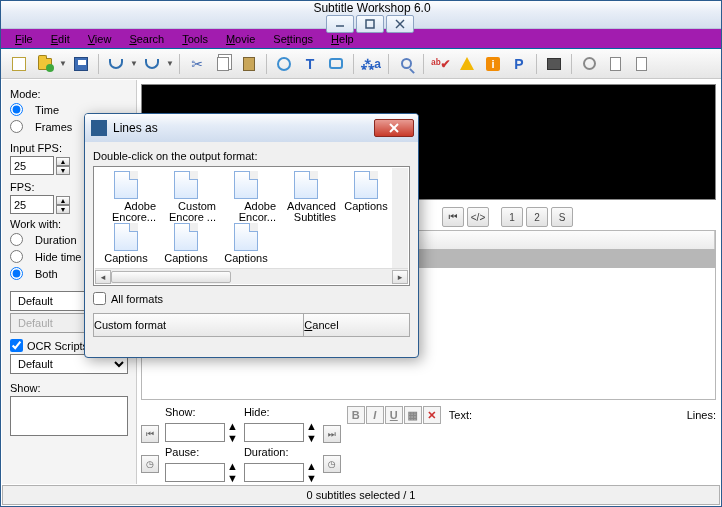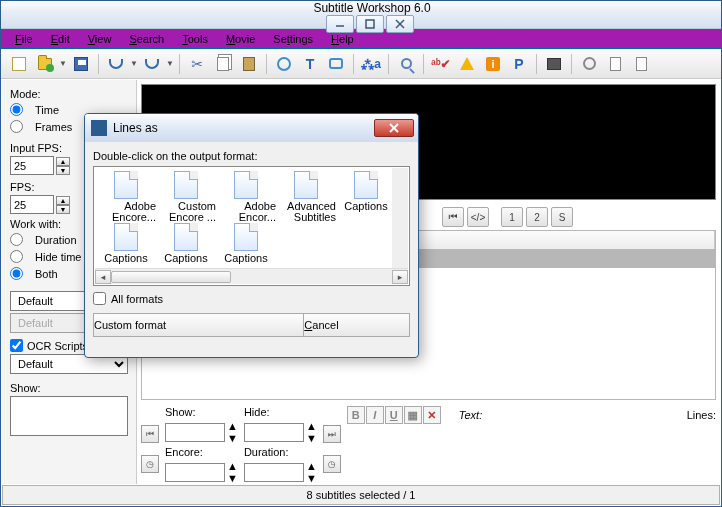--- a/index.html
+++ b/index.html
@@ -52,21 +52,21 @@
 .gridarea { flex:1; margin:0 4px 4px 4px; border:1px solid #b7b7b7; border-top:none; background:#fff;}
 
 .bottombar { height:76px; margin:0 4px 4px 4px; display:flex; gap:6px; padding:2px 0;}
 .bgrp { display:flex; flex-direction:column; gap:2px;}
 .bgrp .lbl{font-size:11px;}
 .bgrp .inrow{display:flex;align-items:center;gap:2px;}
 .sqbtn{width:18px;height:18px;border:1px solid #999;background:linear-gradient(#fafafa,#e4e4e4);display:flex;align-items:center;justify-content:center;font-size:9px;color:#666;}
 .numin{width:60px;height:19px;border:1px solid #888;padding:2px;background:#fff;}
 .fmtbtns{display:flex;gap:1px;align-items:center;}
 .fmtb{width:18px;height:18px;border:1px solid #aaa;display:flex;align-items:center;justify-content:center;font-weight:bold;color:#888;background:#f5f5f5;font-size:11px;}
-.textlbl{margin-left:16px;font-style:italic;}
+.textlbl{margin-left:6px;}
 
 
 .statusbar { position:absolute; bottom:1px; left:1px; right:1px; height:20px; border:1px solid #b0b0b0; background:#f0f0f0; display:flex; align-items:center; justify-content:center; font-size:11px;}
 
 
 .dialog { position:absolute; left:83px; top:112px; width:335px; height:245px; border:1px solid #2b5c8f; background:#f0f0f0; box-shadow: 3px 3px 14px rgba(0,0,0,0.35); border-radius: 4px; overflow:hidden;}
 .dialog .dtitle { height:28px; background: linear-gradient(#fdfdfe,#e4ecf7 40%,#cfdcee); display:flex;align-items:center;padding:0 4px 0 6px;}
 .dialog .dtitle .app-icon{width:16px;height:16px;background:#2b5c8f;margin-right:6px;}
 .dialog .dtitle .t{flex:1;font-size:12px;}
 .dialog .dtitle .close{width:40px;height:18px;border-radius:2px;background:linear-gradient(#e89a92,#c83a2a);border:1px solid #8a2820;display:flex;align-items:center;justify-content:center;}
@@ -315,21 +315,21 @@
       </div>
       <div class="bgrp">
         <div class="lbl">Show:</div>
         <div class="inrow">
             <input class="numin" style="">
             <div class="spinbtns">
               <div class="spin">▲</div>
               <div class="spin">▼</div>
             </div>
           </div>
-        <div class="lbl">Encore:</div>
+        <div class="lbl">Pause:</div>
         <div class="inrow">
             <input class="numin" style="">
             <div class="spinbtns">
               <div class="spin">▲</div>
               <div class="spin">▼</div>
             </div>
           </div>
       </div>
       <div class="bgrp">
         <div class="lbl">Hide:</div>
@@ -365,21 +365,21 @@
           <span class="textlbl">Text:</span>
           <span style="flex:1"></span>
           <span>Lines:</span>
         </div>
       </div>
     </div>
   </div>
 </div>
 
 <div class="statusbar">
-  <span>8 subtitles selected / 1</span>
+  <span>0 subtitles selected / 1</span>
 </div>
 
 <div class="dialog">
   <div class="dtitle">
     <span class="app-icon"></span>
     <span class="t">Lines as</span>
     <div class="close">
         <svg width="10" height="10">
           <line x1="1" y1="1" x2="9" y2="9"></line>
           <line x1="9" y1="1" x2="1" y2="9"></line>

